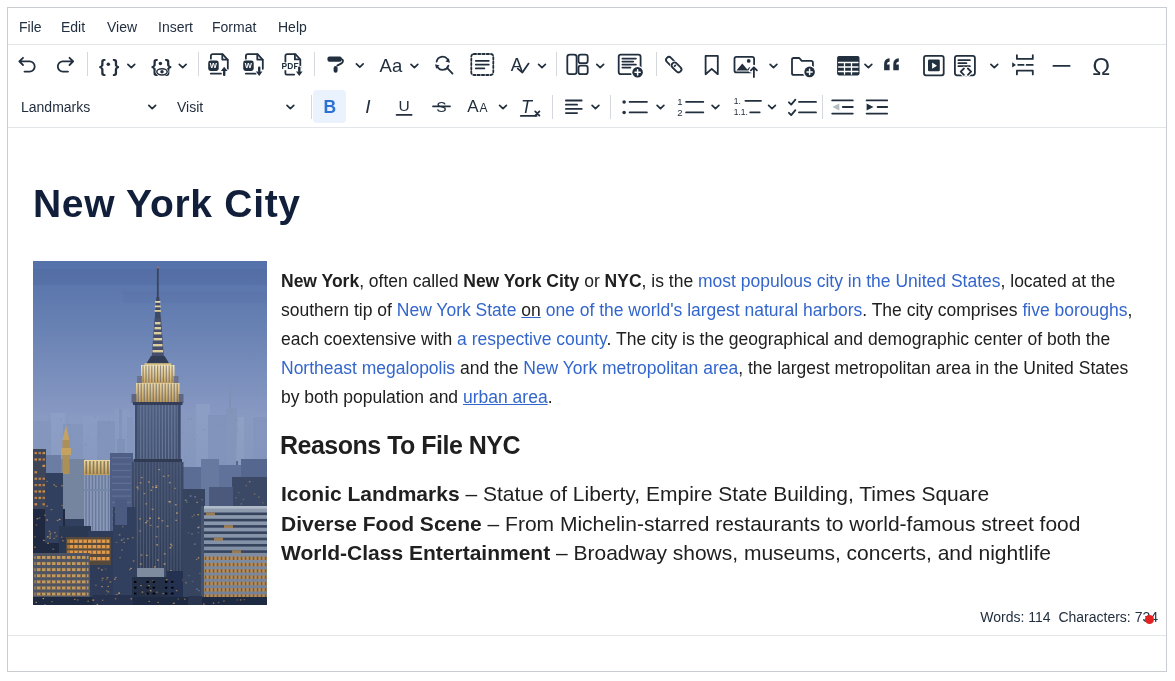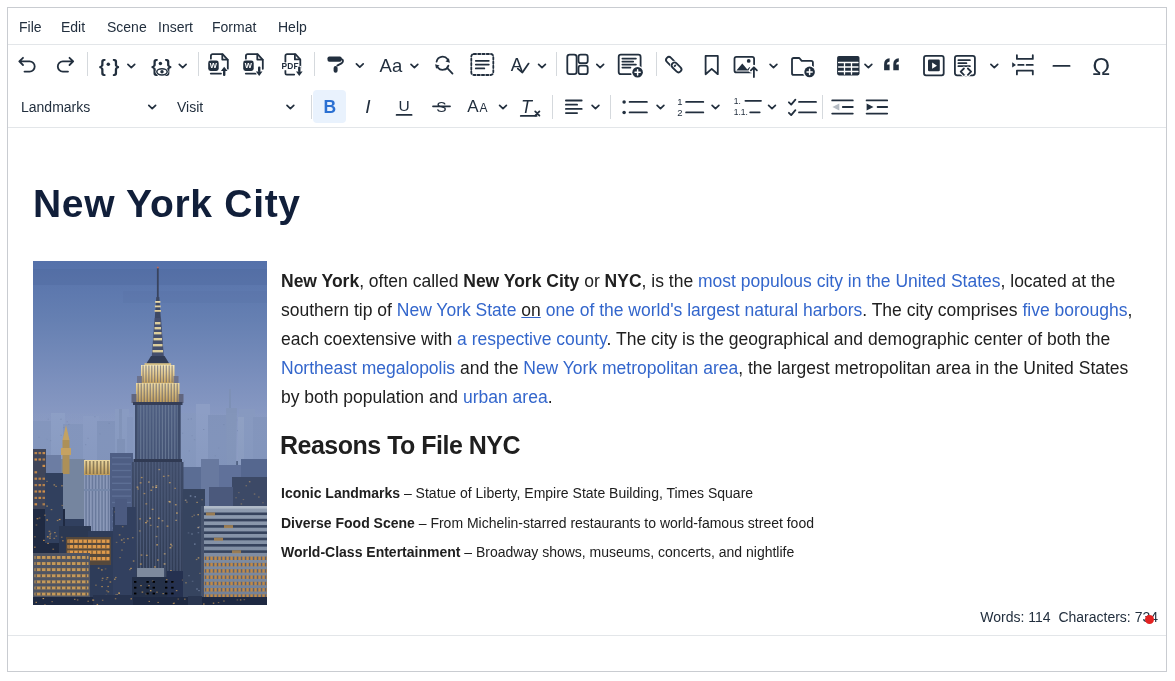--- a/index.html
+++ b/index.html
@@ -8,39 +8,39 @@
   #frame { position:absolute; left:7px; top:7px; width:1160px; height:665px; border:1px solid #c9ccd1; background:#fff; }
   .hline { position:absolute; left:8px; width:1158px; height:1px; background:#e3e6e9; }
   .menu { position:absolute; top:17px; font-size:14px; color:#222f3e; line-height:20px; }
   .sep1 { position:absolute; top:52px; width:1px; height:24px; background:#d5d9dd; }
   .sep2 { position:absolute; top:95px; width:1px; height:24px; background:#d5d9dd; }
   .lbl { position:absolute; font-size:14px; color:#222f3e; line-height:18px; top:98px; }
   #boldbg { position:absolute; left:313px; top:90px; width:33px; height:33px; background:#e9f2fd; border-radius:4px; }
   #h1 { position:absolute; left:33px; top:182px; font-size:39px; font-weight:bold; color:#111f3a; line-height:44px; letter-spacing:0.7px; }
   #p1 { position:absolute; left:281px; top:267px; font-size:17.5px; color:#202020; line-height:29px; white-space:nowrap; }
   #p1 a, #p2 a { color:#3366cc; text-decoration:none; }
-  #p1 a.u { }
+  #p1 a.u { text-decoration:underline; }
   #p1 u.k { color:#202020; text-decoration:underline; text-decoration-color:#3366cc; }
   #h2 { position:absolute; left:280px; top:430px; font-size:25px; letter-spacing:-0.5px; font-weight:bold; color:#1f1f1f; line-height:30px; }
-  #list { position:absolute; left:281px; top:479px; font-size:14px; color:#202020; line-height:29.6px; white-space:nowrap; }
+  #list { position:absolute; left:281px; top:479px; font-size:21px; color:#202020; line-height:29.6px; white-space:nowrap; }
   #status { position:absolute; top:608px; right:17px; font-size:14px; color:#222f3e; line-height:18px; }
   #reddot { position:absolute; left:1145px; top:615px; width:9px; height:9px; border-radius:50%; background:#e32222; }
   #photo { position:absolute; left:33px; top:261px; width:234px; height:344px; }
   #icons { position:absolute; left:0; top:0; width:1175px; height:681px; }
 </style>
 </head>
 <body>
 <div id="frame"></div>
 <div class="hline" style="top:44px"></div>
 <div class="hline" style="top:127px"></div>
 <div class="hline" style="top:635px"></div>
 
 <span class="menu" style="left:19px">File</span>
 <span class="menu" style="left:61px">Edit</span>
-<span class="menu" style="left:107px">Scene</span>
+<span class="menu" style="left:107px">View</span>
 <span class="menu" style="left:158px">Insert</span>
 <span class="menu" style="left:212px">Format</span>
 <span class="menu" style="left:278px">Help</span>
 
 <div class="sep1" style="left:87px"></div>
 <div class="sep1" style="left:198px"></div>
 <div class="sep1" style="left:314px"></div>
 <div class="sep1" style="left:556px"></div>
 <div class="sep1" style="left:656px"></div>
 <div class="sep2" style="left:311px"></div>

